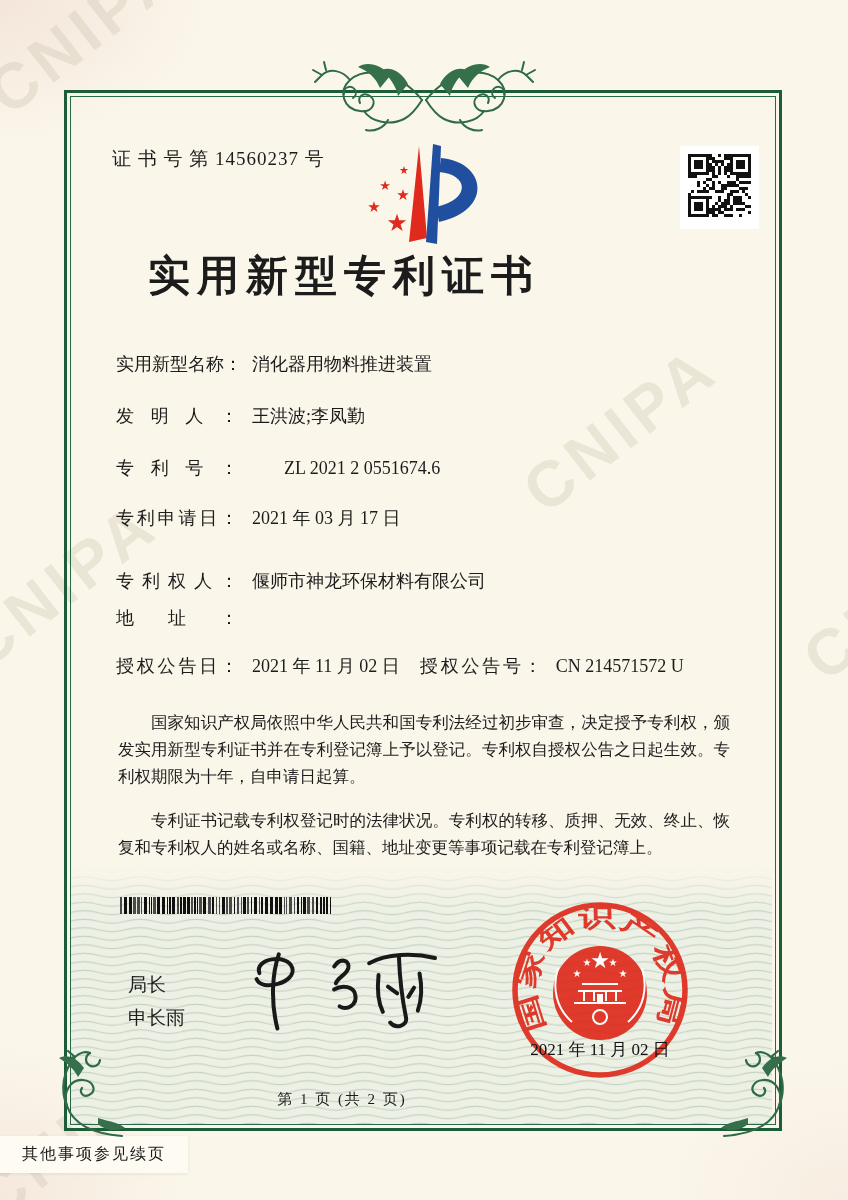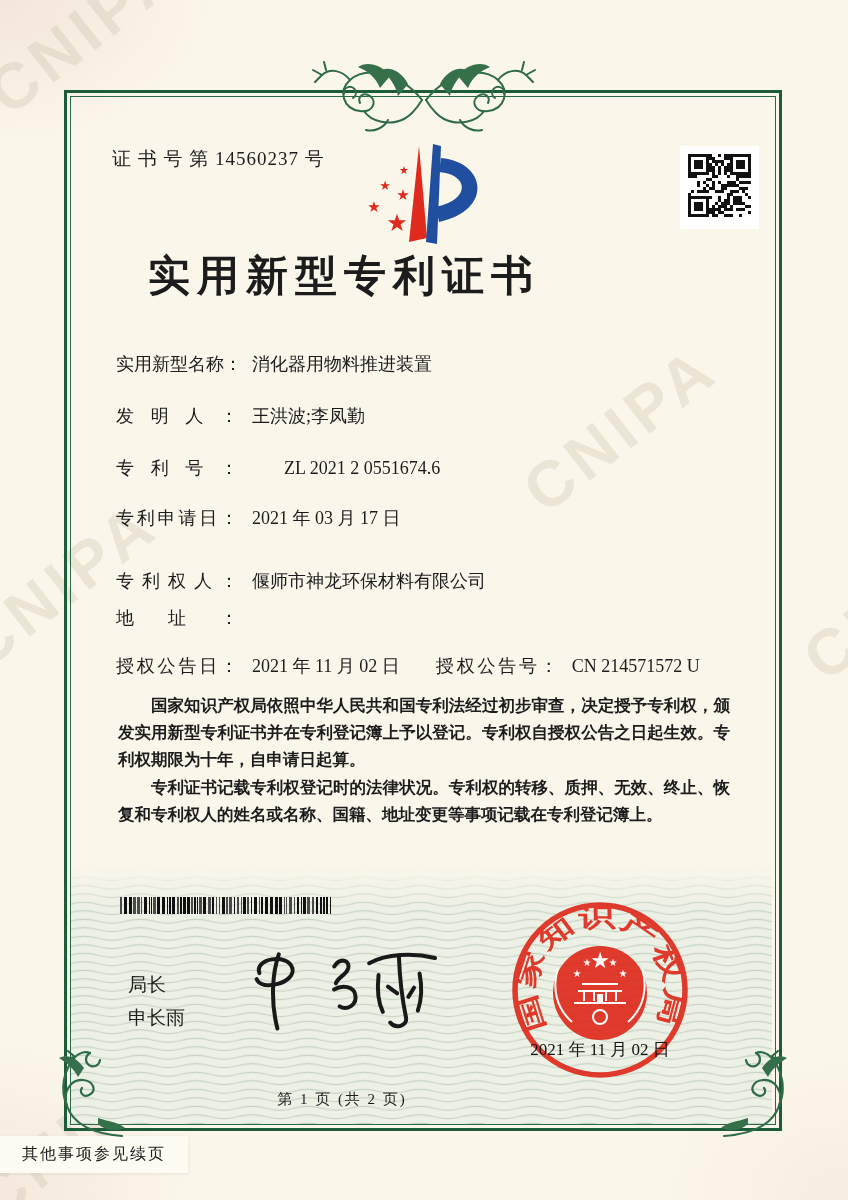--- a/index.html
+++ b/index.html
@@ -29,25 +29,25 @@
   .cert-no{position:absolute;left:112px;top:146px;font-size:19px;letter-spacing:1px;z-index:4;}
   .logo{position:absolute;left:346px;top:136px;z-index:4;}
   .qr-box{position:absolute;left:680px;top:146px;background:#ffffff;padding:8px;z-index:4;}
   .title{position:absolute;left:0;top:248px;width:688px;text-align:center;
          font-size:42px;font-weight:bold;letter-spacing:7px;z-index:4;}
   
   .fields{position:absolute;left:116px;top:352px;width:616px;z-index:4;font-size:18px;}
   .frow{display:flex;align-items:center;position:absolute;left:0;white-space:nowrap;}
   .flabel{display:inline-block;width:122px;text-align:justify;text-align-last:justify;}
   .fvalue{margin-left:14px;}
-  .grant-pair2{margin-left:36px;display:flex;align-items:baseline;}
+  .grant-pair2{margin-left:20px;display:flex;align-items:baseline;}
   
   .body-text{position:absolute;left:118px;top:692px;width:612px;z-index:4;
              font-size:16.5px;line-height:27px;text-align:justify;}
-  .body-text p{margin:0 0 1px 0;text-indent:2em;font-weight:bold;}
+  .body-text p{margin:17px 0 1px 0;text-indent:2em;}
   
   .barcode{position:absolute;left:120px;top:897px;width:216px;height:17px;z-index:4;}
   .signer{position:absolute;left:128px;top:968px;z-index:4;font-size:19px;line-height:33px;}
   .signature{position:absolute;left:242px;top:936px;z-index:5;}
   .seal{position:absolute;left:506px;top:896px;z-index:6;}
   .seal-date{position:absolute;left:500px;top:1038px;width:200px;text-align:center;
              font-size:17px;color:#111;z-index:7;white-space:nowrap;}
   .page-num{position:absolute;left:0;top:1090px;width:684px;text-align:center;
             font-size:15px;letter-spacing:2px;z-index:4;}
   .note{position:absolute;left:0;top:1136px;width:848px;text-align:left;z-index:4;}

